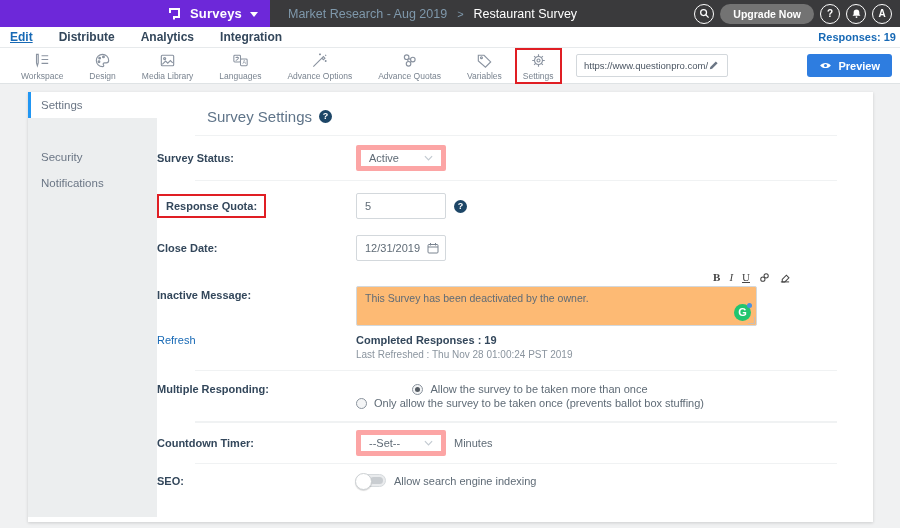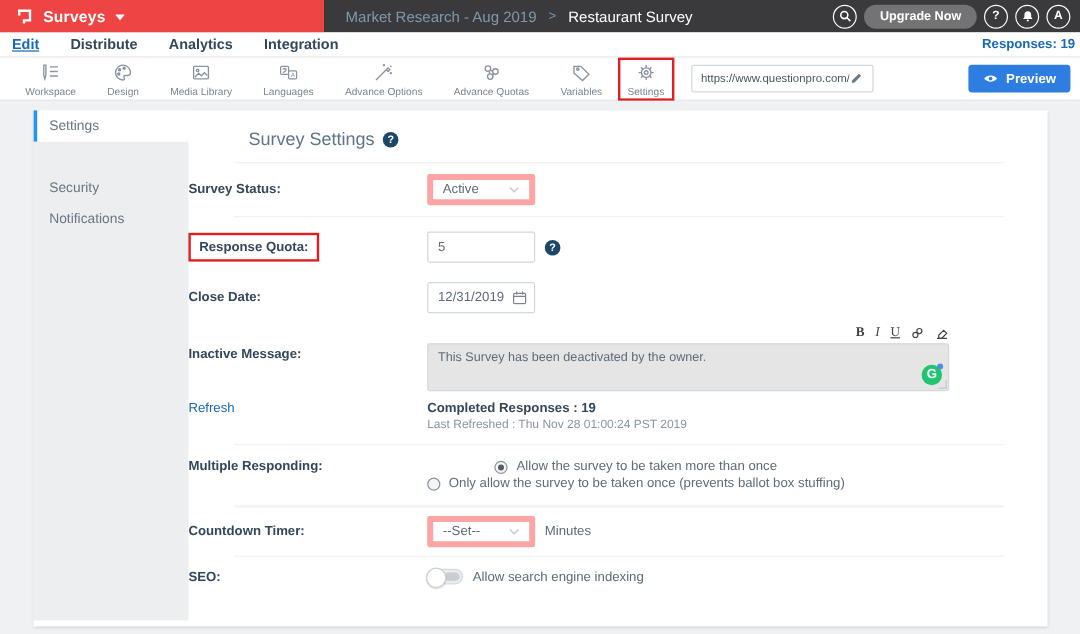--- a/index.html
+++ b/index.html
@@ -1,21 +1,21 @@
 <!DOCTYPE html>
 <html><head>
 <meta charset="utf-8">
 <style>
   * { box-sizing: border-box; margin: 0; padding: 0; }
   html,body { width:900px; height:528px; overflow:hidden;
     font-family:"Liberation Sans", sans-serif; background:#f0f1f2; }
 
   
   .topbar { height:27px; background:#3a3a3c; display:flex; align-items:stretch; position:relative; }
-  .brand { width:270px; background:#ef4444; display:flex; align-items:center; padding:0 12px; gap:8px; }
+  .brand { width:270px; background:#6d28d9; display:flex; align-items:center; padding:0 12px; gap:8px;justify-content:flex-end; }
   .brand-name { color:#fff; font-size:13px; font-weight:bold; letter-spacing:.2px; }
   .caret-down { width:0; height:0; border-left:4px solid transparent; border-right:4px solid transparent; border-top:5px solid #fff; margin-top:1px; }
   .crumbs { display:flex; align-items:center; gap:10px; padding-left:18px; font-size:12.5px; }
   .crumb-parent { color:#7f98ab; }
   .crumb-sep { color:#7f98ab; font-size:11px; }
   .crumb-current { color:#ffffff; }
   .top-actions { position:absolute; right:8px; top:0; height:27px; display:flex; align-items:center; gap:6px; }
   .circle-btn { width:20px; height:20px; border:1.5px solid #fff; border-radius:50%;
     display:flex; align-items:center; justify-content:center; color:#fff; font-size:10px; font-weight:bold; cursor:pointer; }
   .upgrade-btn { background:#737373; color:#fff; font-size:10.5px; font-weight:bold; border:none;
@@ -72,22 +72,22 @@
     display:flex; align-items:center; justify-content:space-between; padding:0 8px; font-size:11px;
     color:#5f6b76; cursor:pointer; }
 
   .msg-ctrl { display:block; }
   .editor-bar { width:435px; display:flex; justify-content:flex-end; align-items:center; gap:9px;
     padding-bottom:3px; font-family:"Liberation Serif", serif; font-size:11px; color:#444; }
   .ed-btn { cursor:pointer; }
   .ed-b { font-weight:bold; }
   .ed-i { font-style:italic; }
   .ed-u { text-decoration:underline; }
-  .msg-box { position:relative; width:435px; height:40px; border:1px solid #d3d8dc; border-radius:2px;
-    padding:5px 8px; font-size:10.5px; color:#5f6b76; background:#e5e5e5; }
+  .msg-box { position:relative; width:401px; height:40px; border:1px solid #d3d8dc; border-radius:2px;
+    padding:5px 8px; font-size:10.5px; color:#5f6b76; background:#fdba74; }
   .grammarly { position:absolute; right:5px; bottom:4px; width:17px; height:17px; background:#21c56f;
     border-radius:50%; color:#fff; font-size:11px; font-weight:bold; text-align:center; line-height:17px; }
   .grammarly::after { content:''; position:absolute; right:-1px; top:-1px; width:5px; height:5px;
     background:#4a90e2; border-radius:50%; }
   .resize-grip { position:absolute; right:1px; bottom:1px; width:7px; height:7px;
     border-right:1px solid #b9c0c7; border-bottom:1px solid #b9c0c7; transform:rotate(0deg); opacity:.8; }
 
   .refresh-row { align-items:flex-start; padding:4px 0 10px 0; }
   .refresh-link { color:#1769b5; font-weight:normal; font-size:11px; padding-right:18px; cursor:pointer; }
   .resp-line1 { font-weight:bold; color:#33475b; font-size:11px; }

